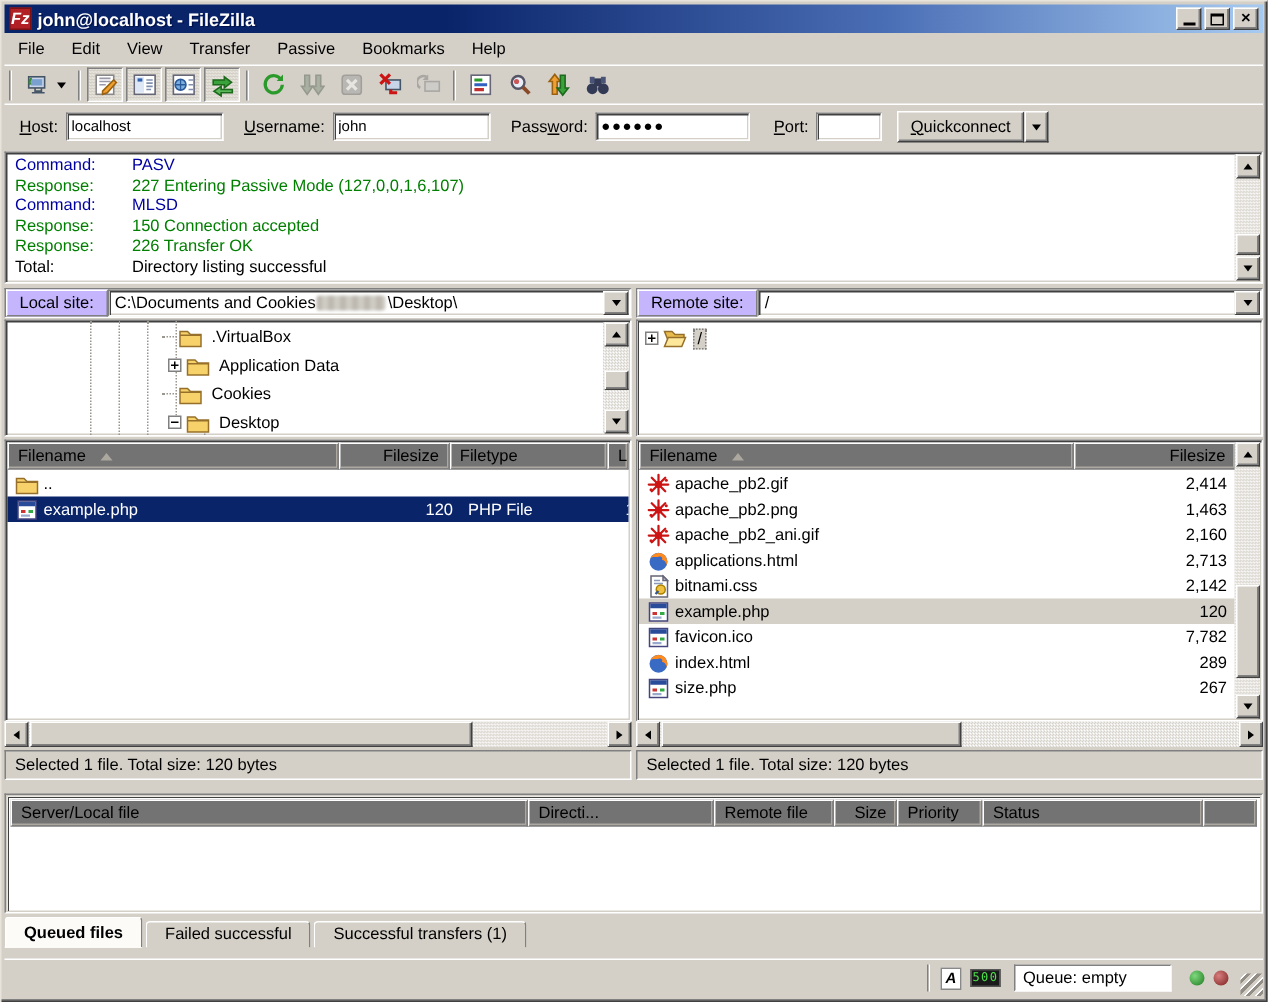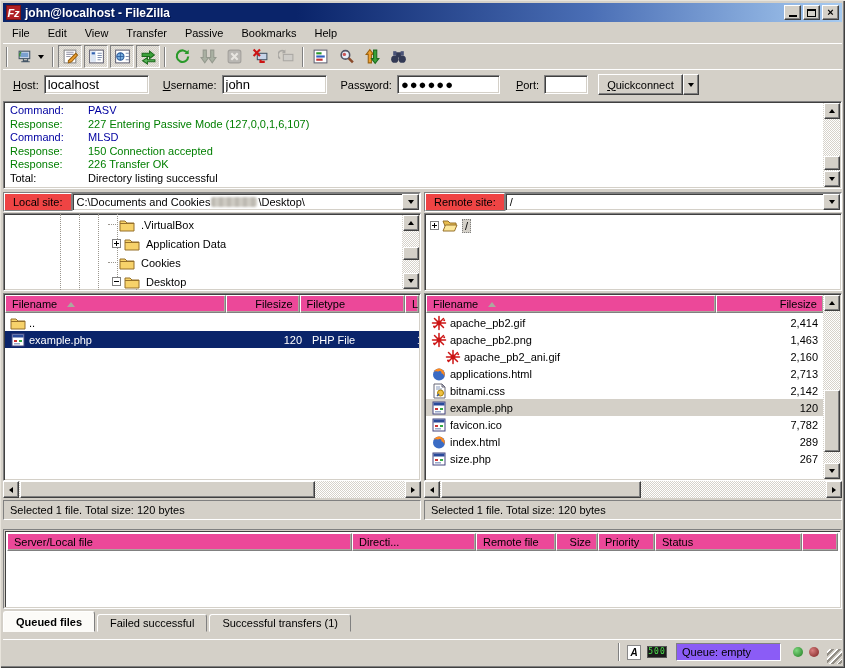--- a/index.html
+++ b/index.html
@@ -37,21 +37,21 @@
   .tbtn svg { width:17px; height:17px; }
   .tbtn.disabled svg { opacity:.45; filter:grayscale(.8); }
   .tsep { width:2px; height:20px; margin:0 3px; border-left:1px solid #808080; border-right:1px solid #fff; }
   .dd-arrow { width:0; height:0; border:3px solid transparent; border-top:4px solid #000; margin-left:4px; margin-top:3px; }
 
   
   .quickbar { position:absolute; left:3px; top:69px; right:3px; height:30px; display:flex; align-items:center;
               border-top:1px solid #fff; }
   .qlabel { margin-left:10px; margin-right:5px; }
   .u { text-decoration:underline; }
-  .qinput { height:19px; padding:1px 3px; font-family:"Liberation Sans",sans-serif; font-size:13px; }
+  .qinput { height:19px; padding:1px 3px; font-family:"Liberation Sans",sans-serif; font-size:10px; }
   .qc-btn { height:21px; padding:0 8px; margin-left:10px; display:flex; align-items:center; }
   .qc-dd { width:16px; height:21px; display:flex; align-items:center; justify-content:center; }
 
   
   .log { position:absolute; left:3px; top:101px; width:839px; height:88px; }
   .log-inner { position:absolute; inset:0; padding:2px 0 0 6px; overflow:hidden; }
   .log-line { line-height:13.5px; white-space:pre; }
   .log-line .llabel { display:inline-block; width:78px; }
   .c-command { color:#0000a0; }
   .c-response { color:#007f00; }
@@ -62,42 +62,42 @@
   .hscroll { position:absolute; height:17px; background-image:conic-gradient(#fff 25%,#d6d2ca 0 50%,#fff 0 75%,#d6d2ca 0); background-size:2px 2px; }
   .sbtn { position:absolute; width:16px; height:16px; display:flex; align-items:center; justify-content:center; }
   .tri-up { width:0;height:0;border:3px solid transparent;border-bottom:4px solid #000;margin-top:-3px; }
   .tri-down { width:0;height:0;border:3px solid transparent;border-top:4px solid #000;margin-bottom:-3px; }
   .tri-left { width:0;height:0;border:3px solid transparent;border-right:4px solid #000;margin-left:-3px; }
   .tri-right { width:0;height:0;border:3px solid transparent;border-left:4px solid #000;margin-right:-3px; }
   .thumb { position:absolute; }
 
   
   .sitebar { position:absolute; top:192px; height:20px; display:flex; align-items:stretch; }
-  .sitelabel { display:flex; align-items:center; padding:0 8px; background:#ef4444; border:1px solid; border-color:#fff #808080 #808080 #fff; }
+  .sitelabel { display:flex; align-items:center; padding:0 8px; background:#c4b5fd; border:1px solid; border-color:#fff #808080 #808080 #fff; }
   .combo { flex:1; display:flex; align-items:center; }
   .combo-text { flex:1; height:100%; display:flex; align-items:center; padding-left:4px; overflow:hidden; white-space:nowrap; }
   .combo-btn { width:17px; height:100%; display:flex; align-items:center; justify-content:center; }
   .blur-redact { display:inline-block; width:46px; height:10px; margin:0 1px;
                  background:repeating-linear-gradient(90deg,#bdb9b1 0 4px,#cfccc4 4px 8px); filter:blur(1.2px); border-radius:2px; }
 
   .treepane { position:absolute; top:213px; height:78px; overflow:hidden; }
   .tguide { position:absolute; top:0; bottom:0; border-left:1px dotted #9a968e; }
   .trow { position:absolute; height:19px; display:flex; align-items:center; }
   .tconn { border-top:1px dotted #9a968e; width:10px; margin-right:1px; }
   .expander { width:9px; height:9px; background:#fff; border:1px solid #808080; position:relative; margin-right:3px; flex:none; }
   .expander::before { content:""; position:absolute; left:1px; right:1px; top:3px; border-top:1px solid #000; }
   .expander.plus::after { content:""; position:absolute; top:1px; bottom:1px; left:3px; border-left:1px solid #000; }
   .ticon { width:16px; height:16px; margin-right:4px; flex:none; }
   .tlabel { padding:0 2px; white-space:nowrap; }
   .tlabel.sel { background:#d4d0c8; border:1px dotted #808080; }
 
   
   .listpane { position:absolute; top:293px; height:188px; background:#fff; }
   .lheader { position:absolute; left:1px; right:1px; top:1px; height:18px; display:flex; }
-  .hcell { display:flex; align-items:center; padding:0 6px; background:#ec4899;
+  .hcell { display:flex; align-items:center; padding:0 6px; background:#737373;
            border:1px solid; border-color:#fff #808080 #808080 #fff; box-shadow:inset -1px -1px 0 #aca89f; overflow:hidden; white-space:nowrap; }
   .hcell.right { justify-content:flex-end; }
   .sortarrow { width:0; height:0; border:4px solid transparent; border-bottom:5px solid #aca89f; margin-left:10px; margin-top:-4px; }
   .lrow { position:absolute; height:17px; display:flex; align-items:center; }
   .fcell { display:flex; align-items:center; padding:0 5px; height:100%; overflow:hidden; white-space:nowrap; }
   .fcell.right { justify-content:flex-end; }
   .fic { width:16px; height:16px; margin-right:3px; flex:none; }
   .rowsel-active { background:#0a246a; color:#fff; }
   .rowsel-inactive { background:#d4d0c8; }
 
@@ -117,21 +117,21 @@
 
   
   .statusbar { position:absolute; left:3px; right:3px; top:639px; height:25px; display:flex; align-items:center; justify-content:flex-end; border-top:1px solid #fff; }
   .sb-sep { width:2px; height:18px; border-left:1px solid #808080; border-right:1px solid #fff; margin:0 4px; }
   .sb-icon { display:flex; align-items:center; justify-content:center; margin:0 3px; }
   .icon-datatype { width:14px; height:15px; background:#fff; border:1px solid #888; font-size:10px; font-weight:bold; font-style:italic; text-align:center; line-height:13px; }
   .icon-datatype::before { content:"A"; }
   .icon-speed { width:20px; height:12px; background:#1a1a1a; border:1px solid #555; color:#4ce04c; font-family:"DejaVu Sans Mono",monospace; font-size:8px; line-height:10px; text-align:center; letter-spacing:1px; }
   .icon-speed::before { content:"500"; }
   .queue-panel { width:105px; height:18px; display:flex; align-items:center; padding-left:5px; margin:0 6px;
-                 border:1px solid; border-color:#808080 #fff #fff #808080; background:#8b5cf6; }
+                 border:1px solid; border-color:#808080 #fff #fff #808080; background:#ffffff; }
   .led { width:10px; height:10px; border-radius:50%; margin-left:6px; }
   .led-green { background:radial-gradient(circle at 35% 35%, #7ed87e, #1f7a1f); }
   .led-red { background:radial-gradient(circle at 35% 35%, #d87e7e, #7a1f1f); }
   .grip { width:15px; height:15px; margin-left:8px; align-self:flex-end;
           background:repeating-linear-gradient(135deg, transparent 0 2px, #fff 2px 3px, #928e86 3px 5px); }
 </style>
 </head>
 <body>
 
 <div class="window">
@@ -489,21 +489,21 @@
       <div class="fcell" style="width:290px">
           <svg class="fic">
             <use href="#sym-apache"></use>
           </svg>
           <span>apache_pb2.png</span>
         </div>
       <div class="fcell right" style="flex:1">
           <span>1,463</span>
         </div>
     </div>
-    <div class="lrow" style="left:15px;right:18px;top:54px">
+    <div class="lrow" style="left:1px;right:18px;top:54px">
       <div class="fcell" style="width:290px">
           <svg class="fic">
             <use href="#sym-apache"></use>
           </svg>
           <span>apache_pb2_ani.gif</span>
         </div>
       <div class="fcell right" style="flex:1">
           <span>2,160</span>
         </div>
     </div>

